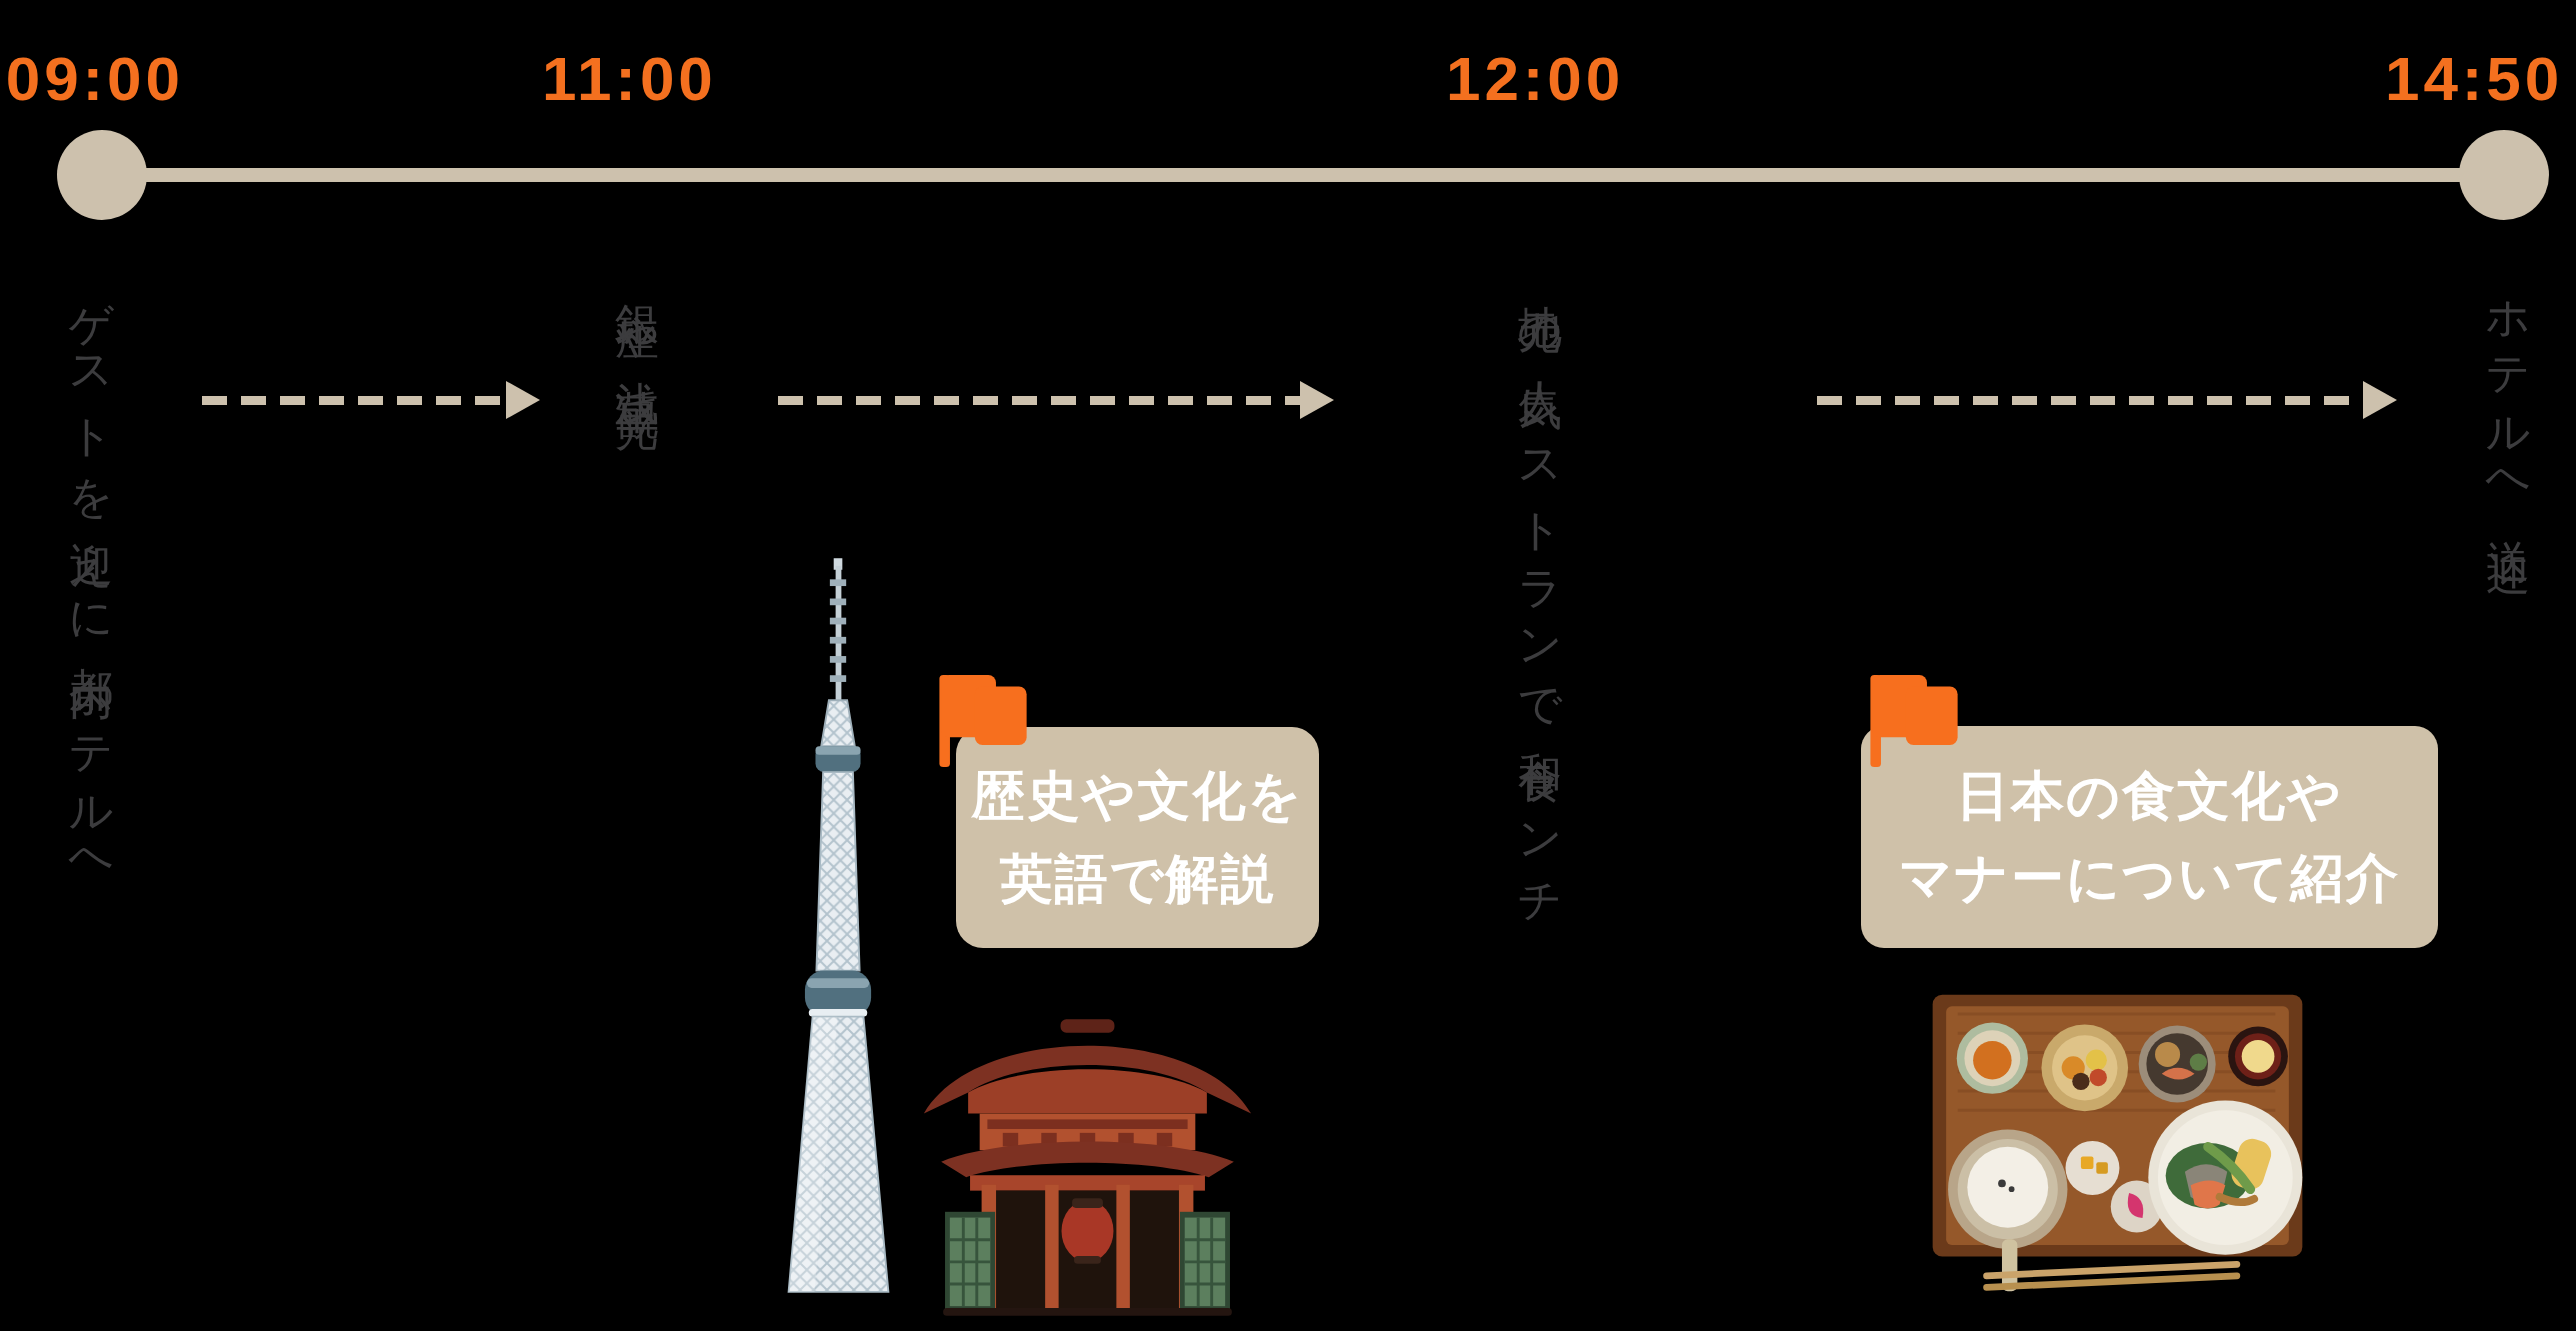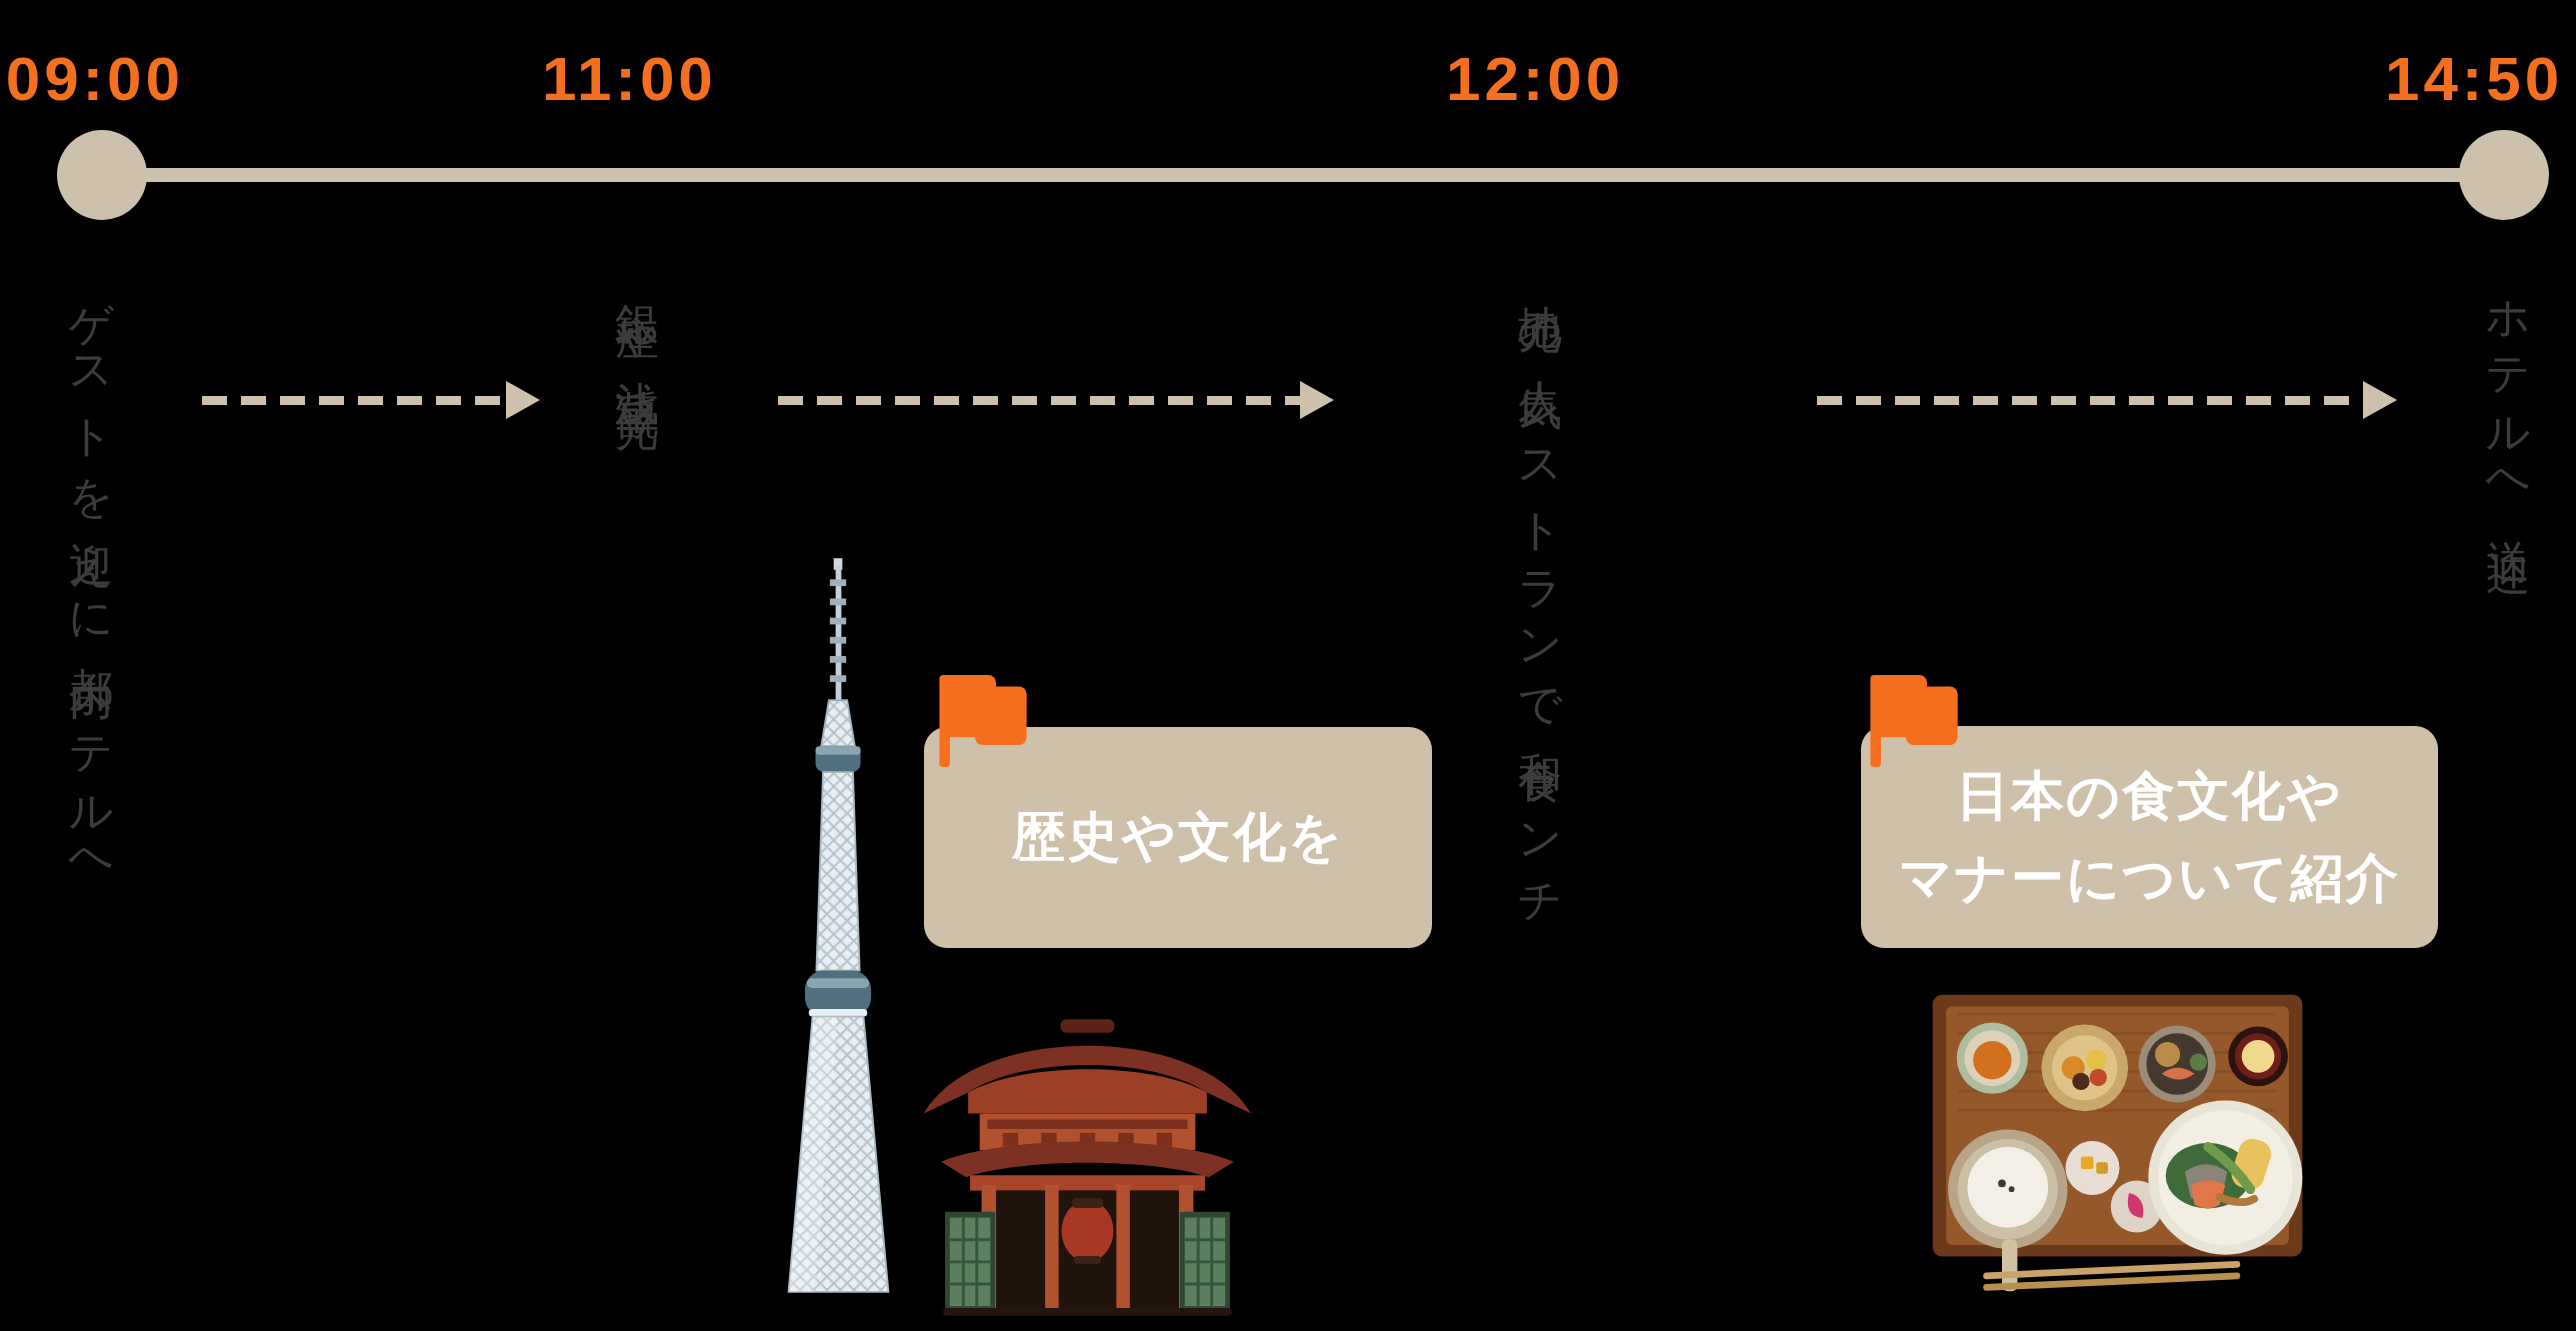--- a/index.html
+++ b/index.html
@@ -41,21 +41,21 @@
         border-top:19px solid rgba(0,0,0,0);border-bottom:19px solid rgba(0,0,0,0);
         border-left:34px solid #cdc1ad;}
   .head.h1{left:506px;}
   .head.h2{left:1300px;}
   .head.h3{left:2363px;}
 
   
   .callout{position:absolute;background:#cfc1a9;border-radius:23px;color:#ffffff;
            display:flex;flex-direction:column;justify-content:center;align-items:center;
            font-weight:700;font-size:53px;line-height:1.55;text-align:center;letter-spacing:1.9px;}
-  .callout.b1{left:924px;top:696px;width:508px;height:221px;}
+  .callout.b1{left:956px;top:696px;width:363px;height:221px;border-radius:27px;}
   .callout.b2{left:1861px;top:695px;width:577px;height:222px;}
 
   .flag{position:absolute;width:89px;height:92px;}
   .flag.f1{left:939px;top:644px;}
   .flag.f2{left:1870px;top:644px;}
 
   
   .illus{position:absolute;}
   .skytree{left:780px;top:526px;width:117px;height:739px;}
   .gate{left:920px;top:938px;width:335px;height:347px;}
@@ -156,20 +156,21 @@
       <path d="M31,281 h42 M31,304 h42 M31,327 h42 M45,258 v92 M59,258 v92" stroke="#37543c" stroke-width="3"></path>
       <rect x="270" y="252" width="52" height="104" fill="#2f4733"></rect>
       <rect x="275" y="258" width="42" height="92" fill="#5c7f5e"></rect>
       <path d="M275,281 h42 M275,304 h42 M275,327 h42 M289,258 v92 M303,258 v92" stroke="#37543c" stroke-width="3"></path>
       <rect x="24" y="352" width="300" height="8" rx="4" fill="#241510"></rect>
     </svg>
   </div>
 
   <div class="callout b1">
     <div>歴史や文化を</div>
+    <div>英語で解説</div>
   </div>
   <div class="flag f1">
     <svg viewBox="0 0 92 96" width="89" height="92">
       <rect x="0" y="0" width="11" height="96" rx="4" fill="#f76f1e"></rect>
       <rect x="2" y="0" width="57" height="65" rx="8" fill="#f76f1e"></rect>
       <rect x="37" y="12" width="54" height="61" rx="8" fill="#f76f1e"></rect>
     </svg>
   </div>
 
   <div class="callout b2">

